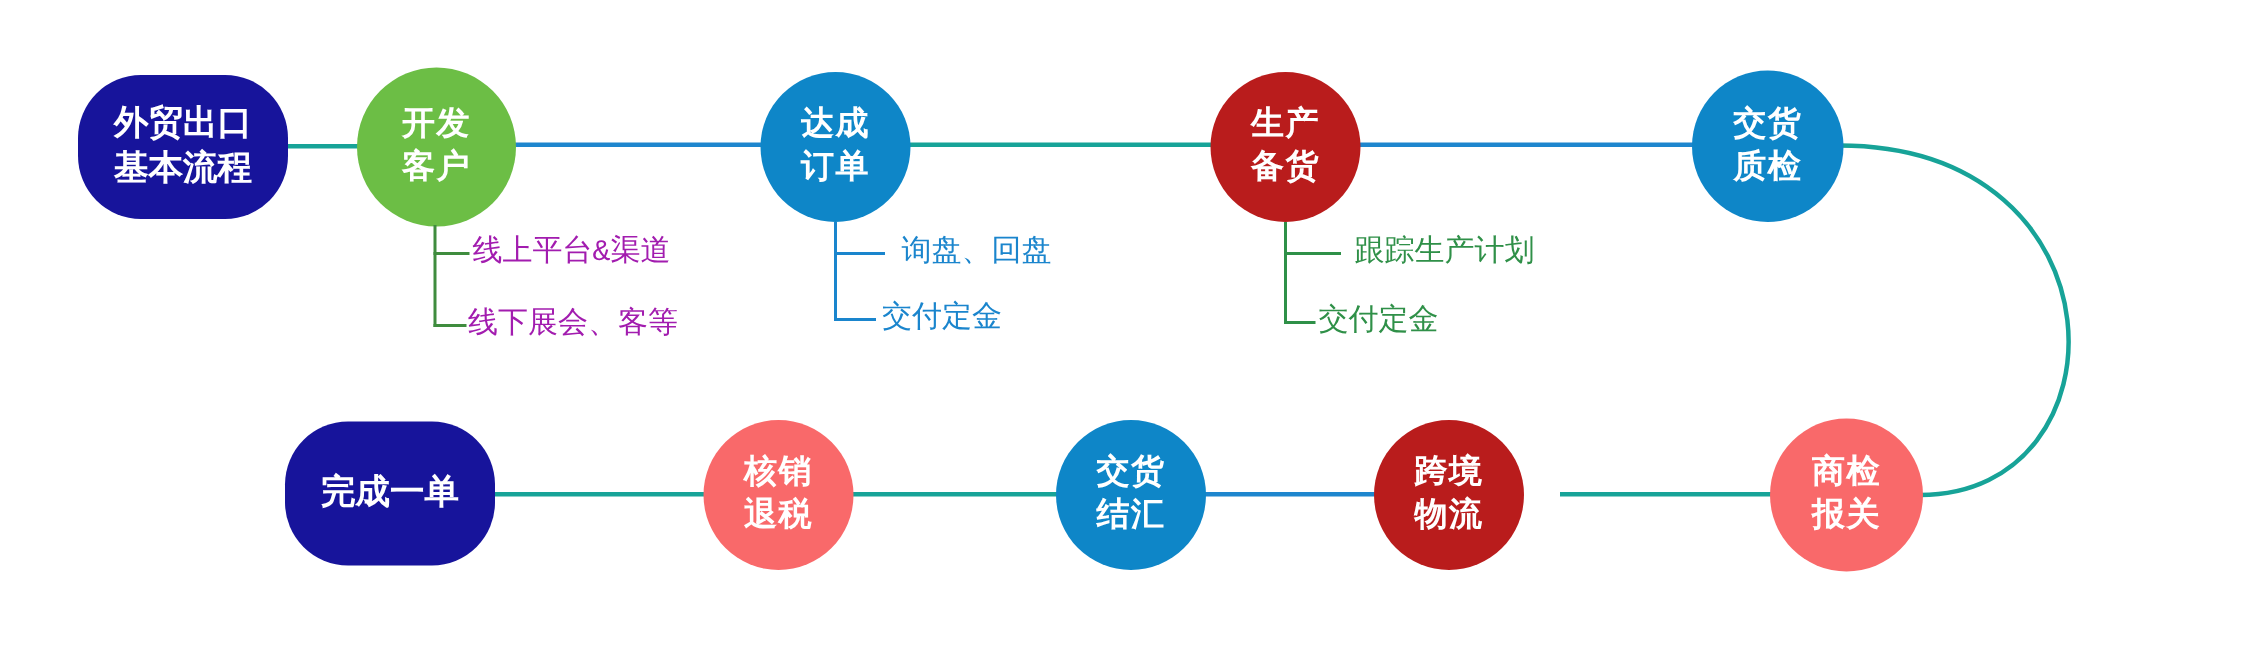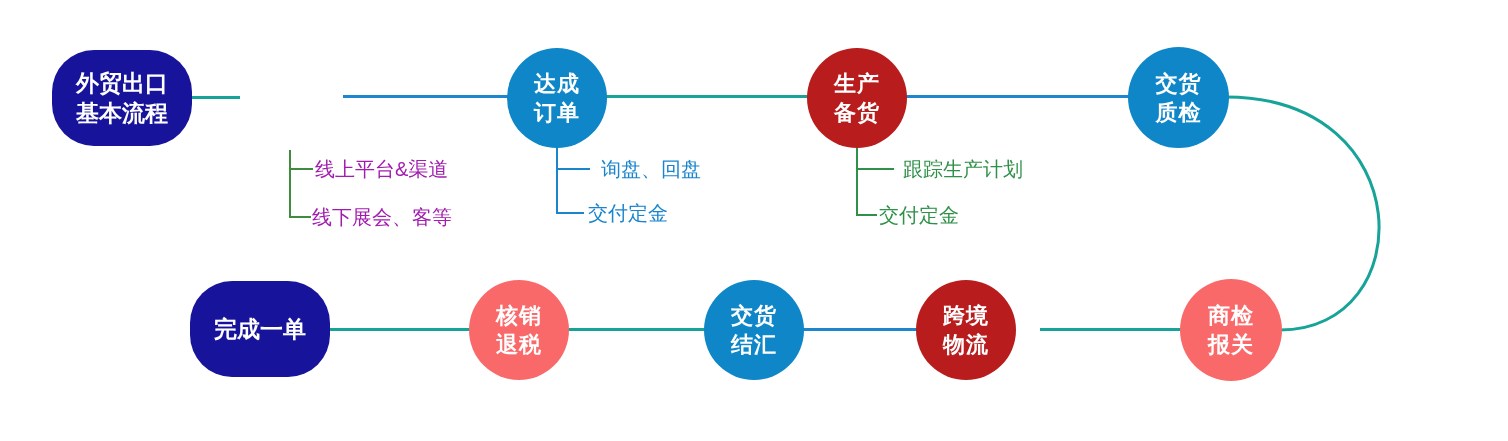--- a/index.html
+++ b/index.html
@@ -2,21 +2,21 @@
 <html><head>
 <meta charset="utf-8">
 <style>
   html, body { margin: 0; padding: 0; background: #ffffff; }
   .canvas {
     position: relative;
     width: 1508px;
     height: 441px;
     background: #ffffff;
     overflow: hidden;
-    font-family: Liberation Sans, sans-serif;
+    font-family: Liberation Mono, monospace;
   }
   .node {
     position: absolute;
     display: flex;
     align-items: center;
     justify-content: center;
     color: #ffffff;
     font-weight: bold;
     text-align: center;
   }
@@ -65,20 +65,24 @@
   <div class="line ln-teal" style="left:1040px; top:328px; width:141px;"></div>
   <div class="line ln-blue" style="left:803px; top:328px; width:138px;"></div>
   <div class="line ln-teal" style="left:568px; top:328px; width:137px;"></div>
   <div class="line ln-teal" style="left:330px; top:328px; width:140px;"></div>
 
   <div class="node pill bg-navy" style="left:52px; top:50px; width:140px; height:96px;">
     <span class="lbl">外贸出口
 基本流程</span>
   </div>
 
+  <div class="node circle bg-green" style="left:238px; top:45px; width:106px; height:106px;">
+    <span class="lbl">开发
+客户</span>
+  </div>
   <div class="node circle bg-blue" style="left:507px; top:48px; width:100px; height:100px;">
     <span class="lbl">达成
 订单</span>
   </div>
   <div class="node circle bg-teal" style="left:807px; top:48px; width:100px; height:100px;">
     <span class="lbl">生产
 备货</span>
   </div>
   <div class="node circle bg-blue" style="left:1128px; top:47px; width:101px; height:101px;">
     <span class="lbl">交货

